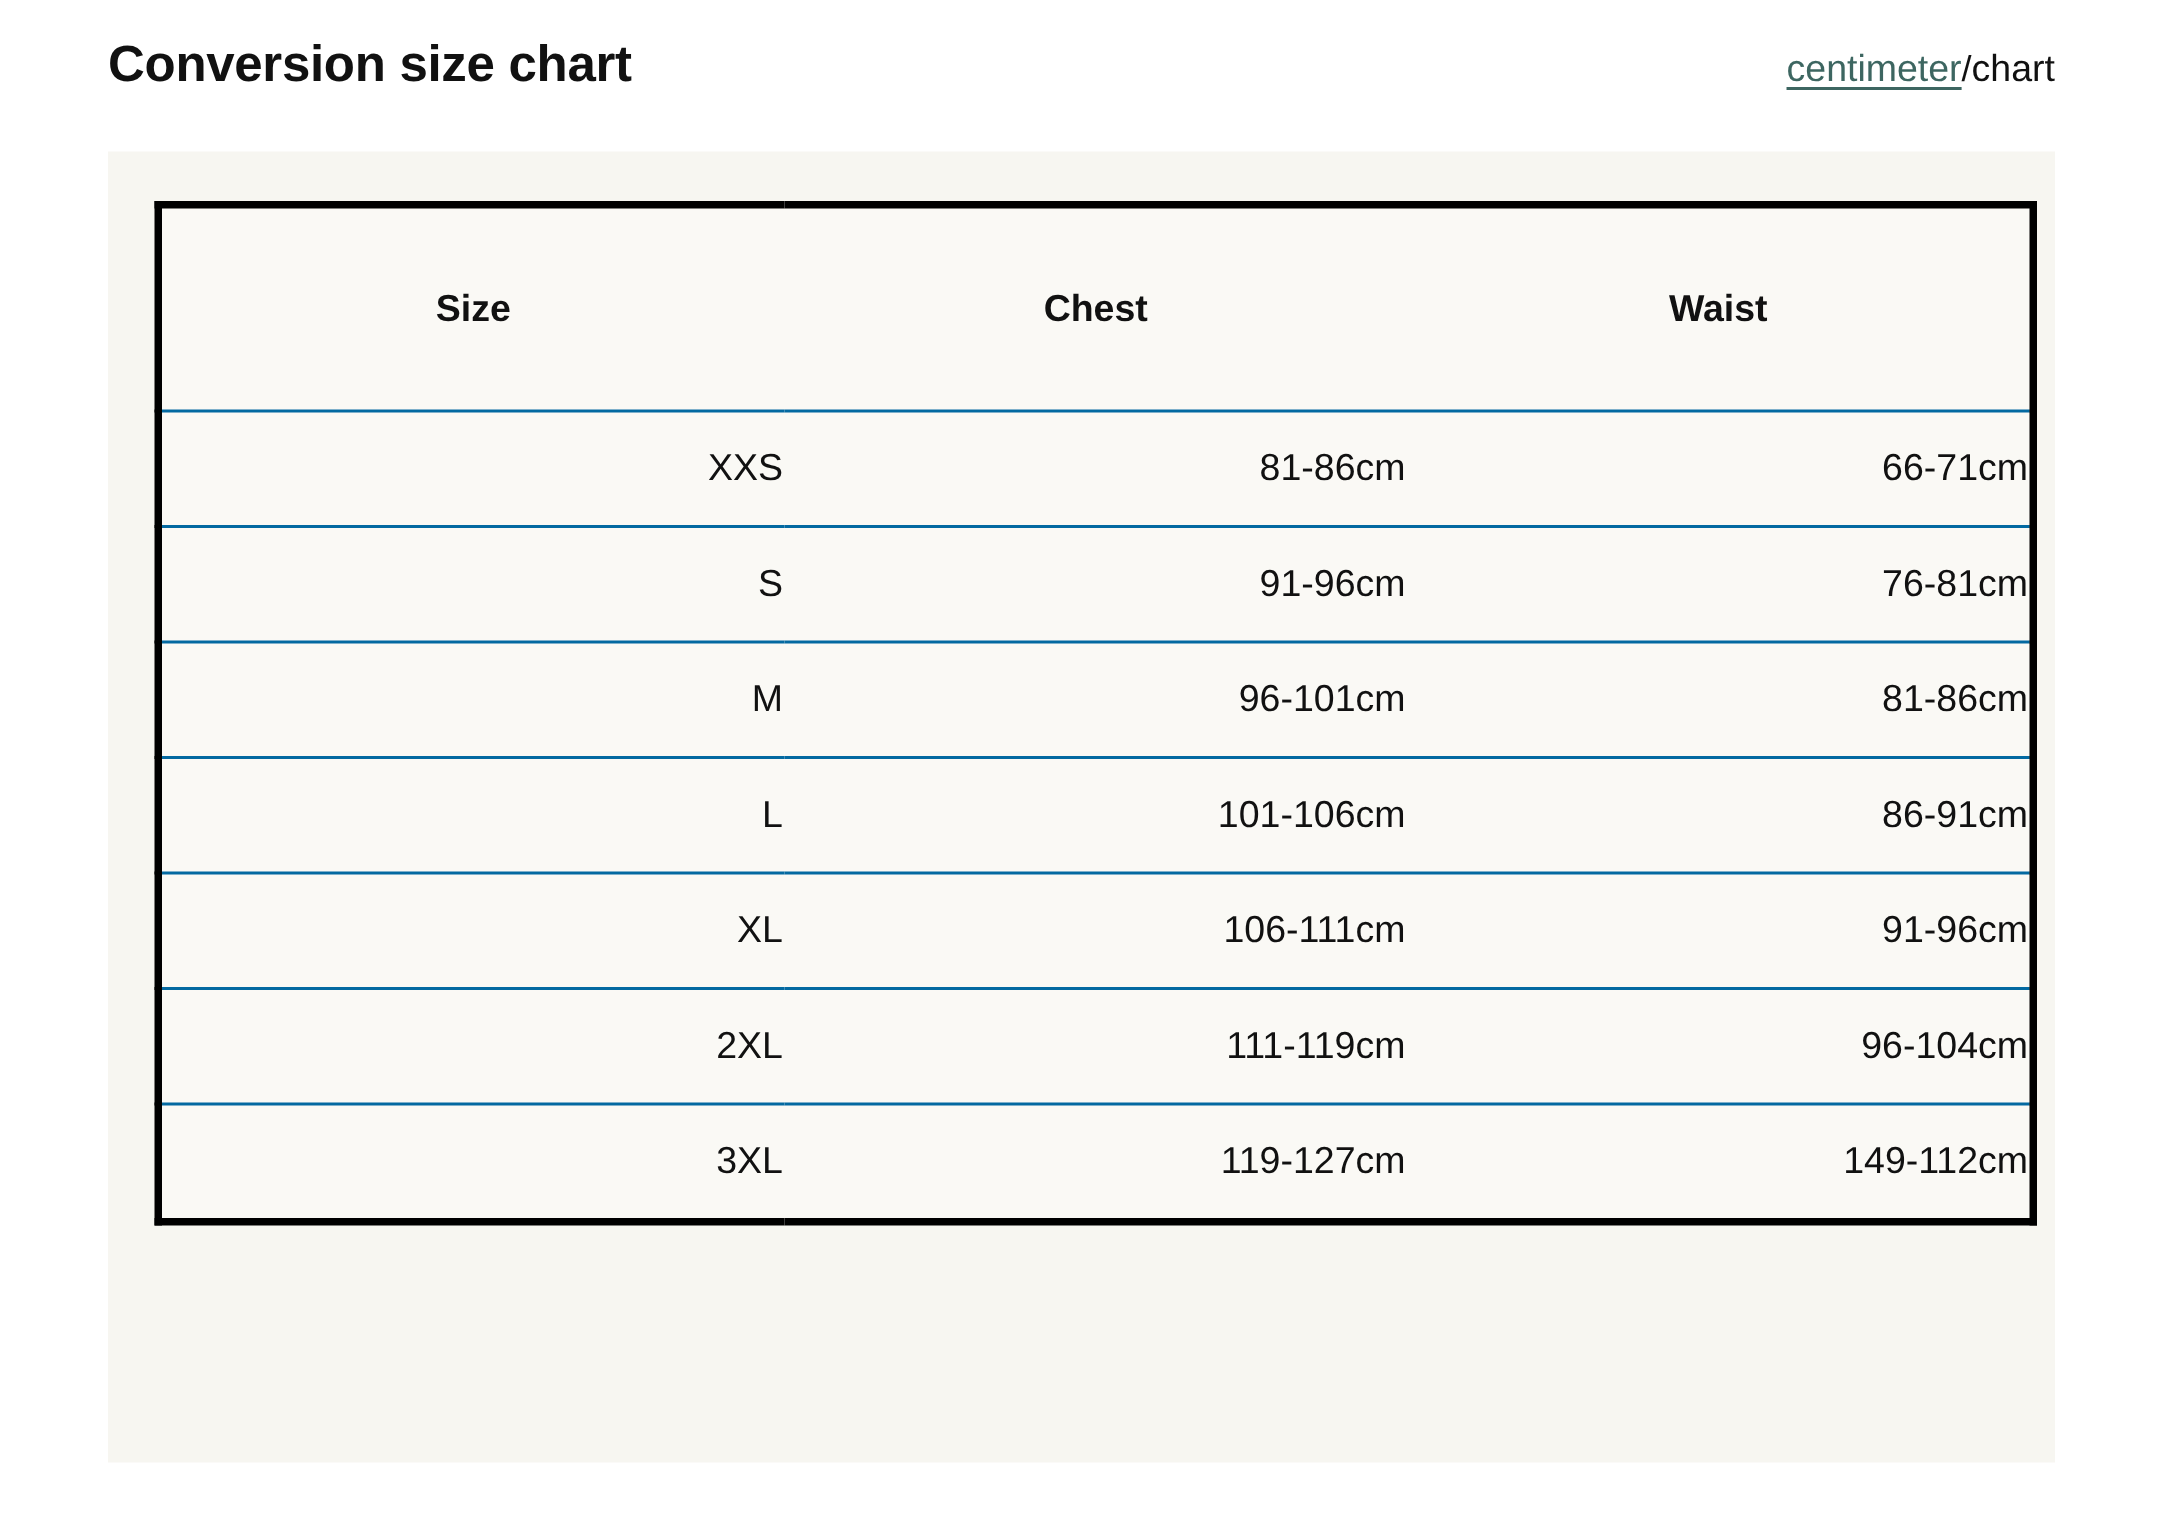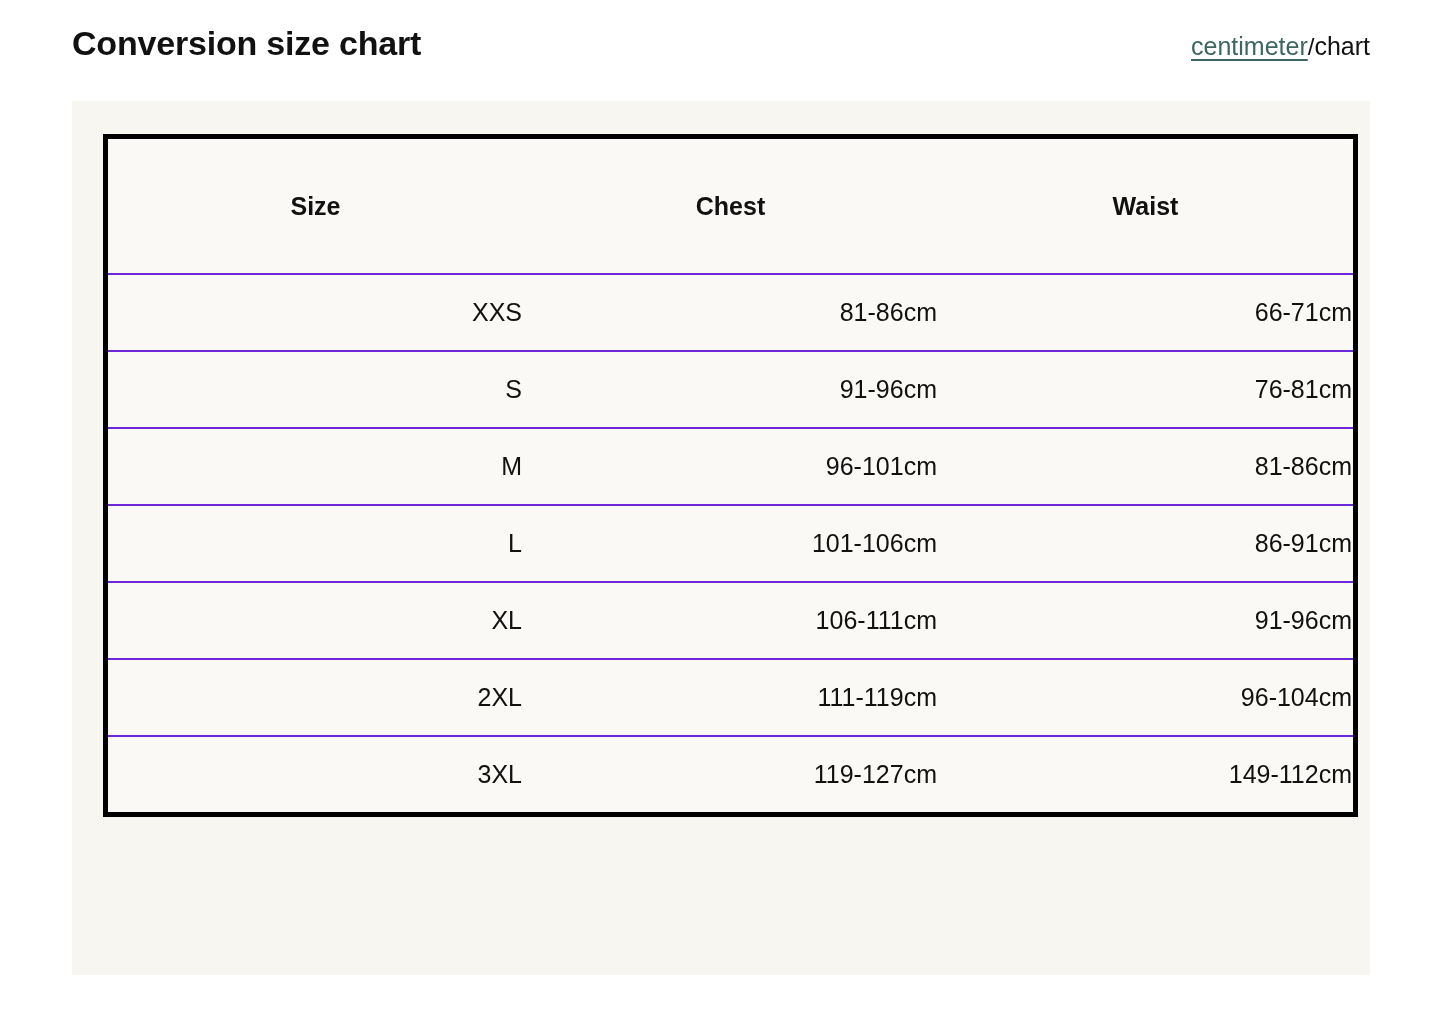--- a/index.html
+++ b/index.html
@@ -72,21 +72,21 @@
   table.size-table {
     border-collapse: collapse;
     width: 1255px;
     border: 5px solid #000000;
     background: #faf9f5;
     table-layout: fixed;
   }
 
   table.size-table th,
   table.size-table td {
-    border-bottom: 2px solid #6d28d9;
+    border-bottom: 2px solid #0369a1;
     text-align: center;
     color: #111111;
   }
 
   table.size-table thead th {
     font-size: 25px;
     font-weight: bold;
     height: 132px;
     vertical-align: middle;
   }

